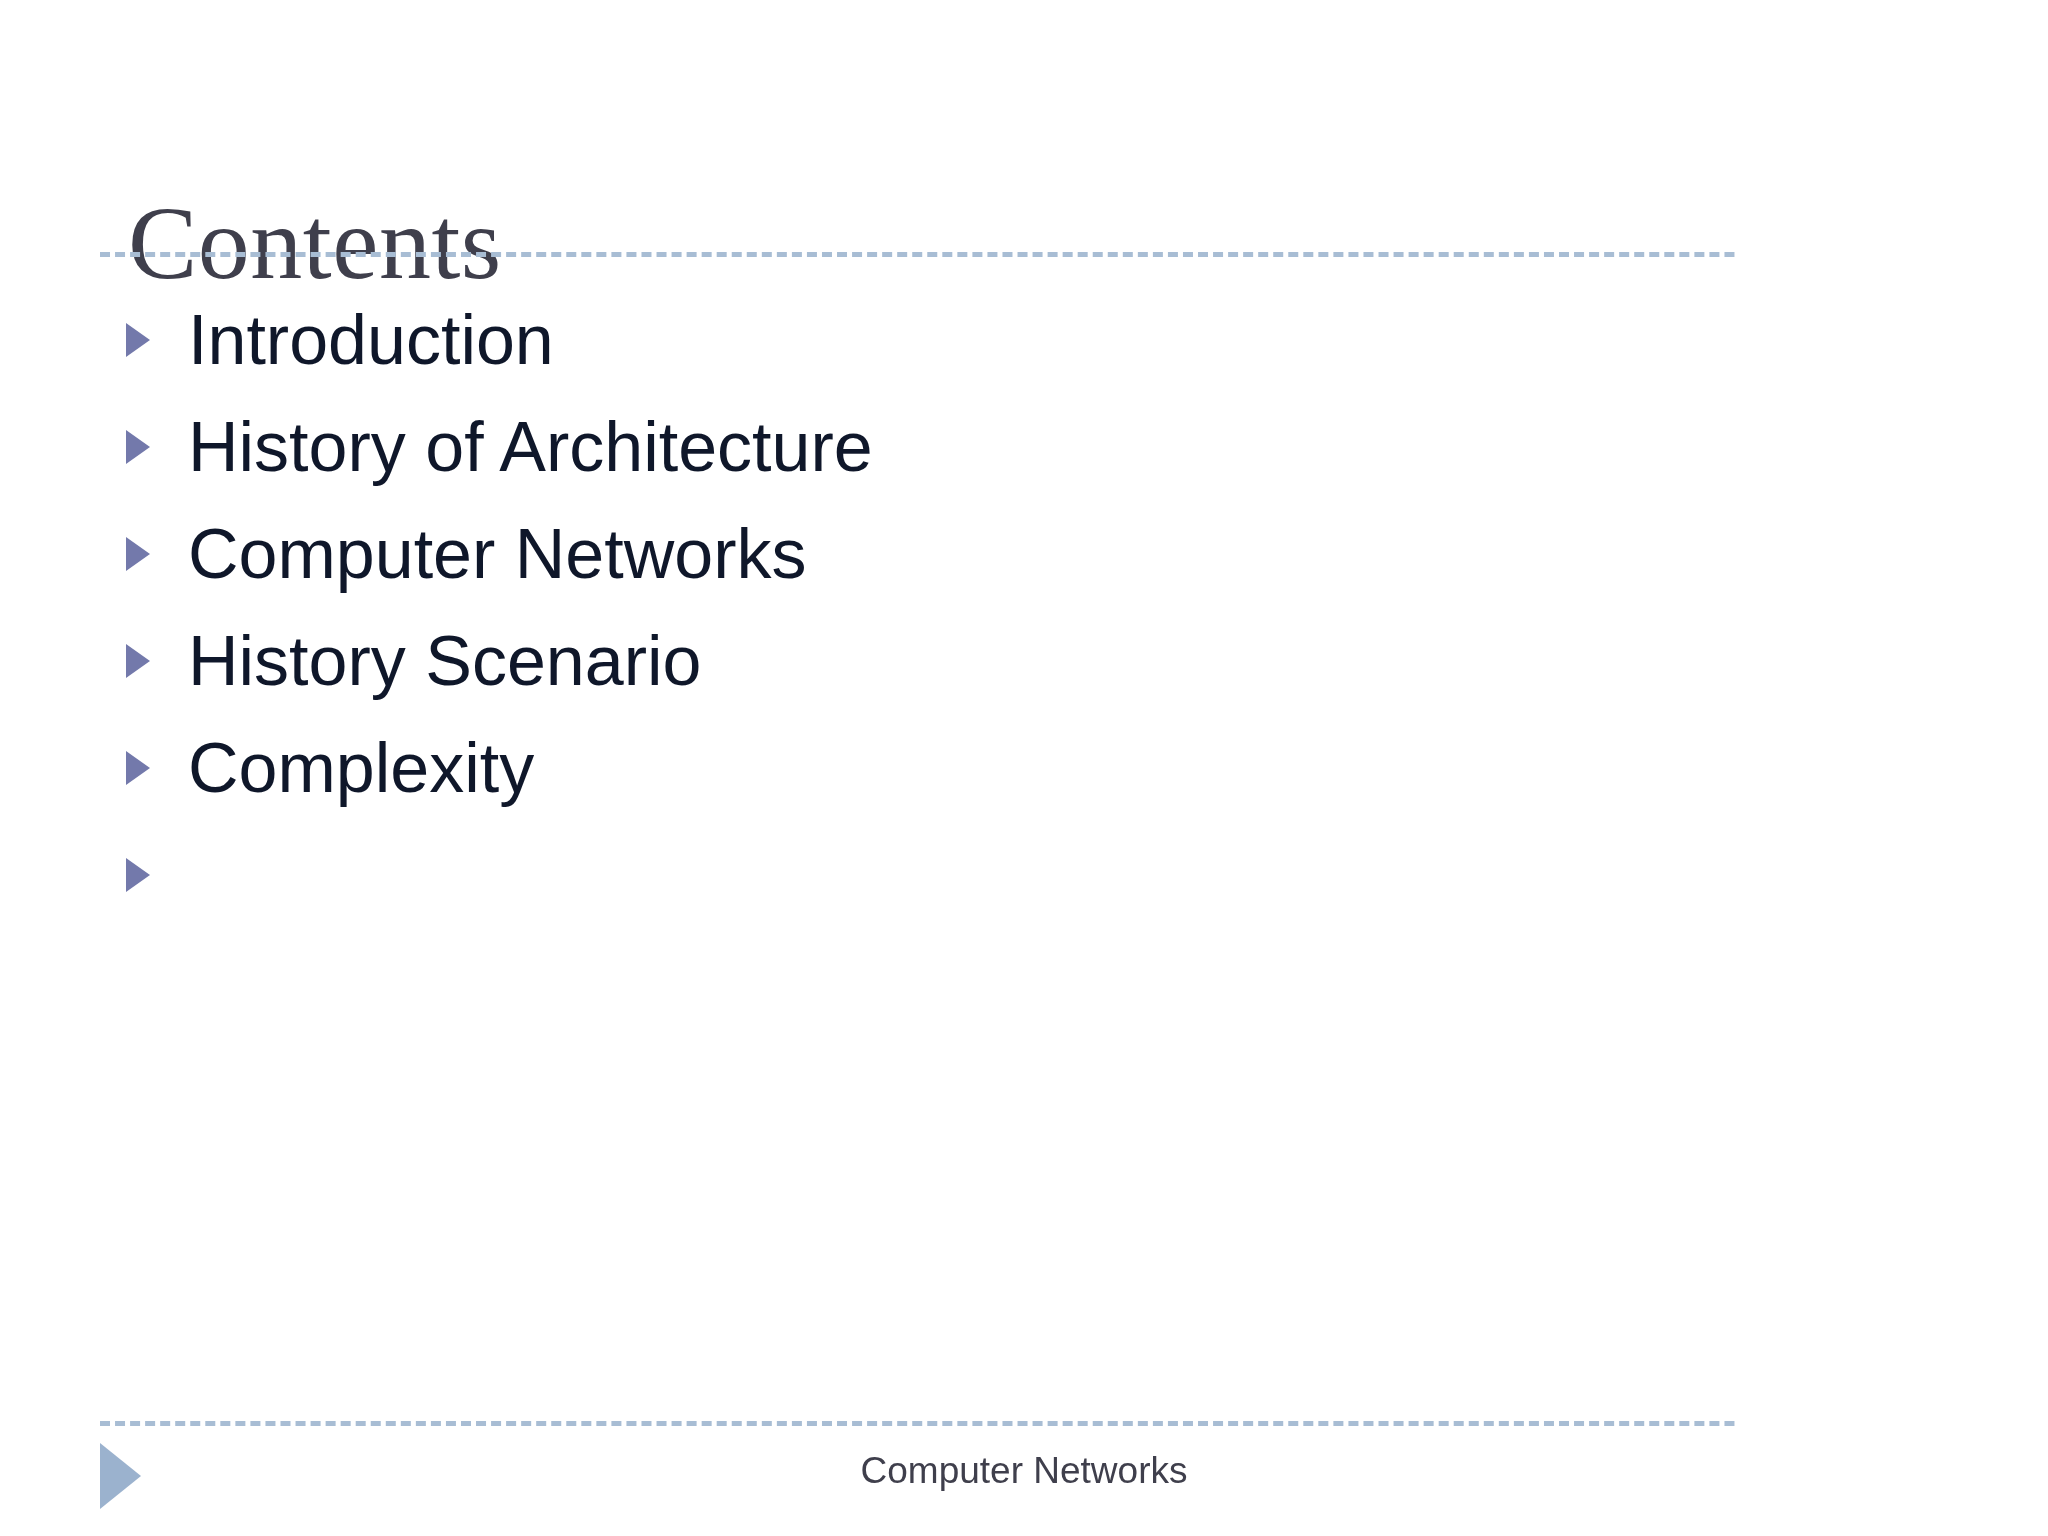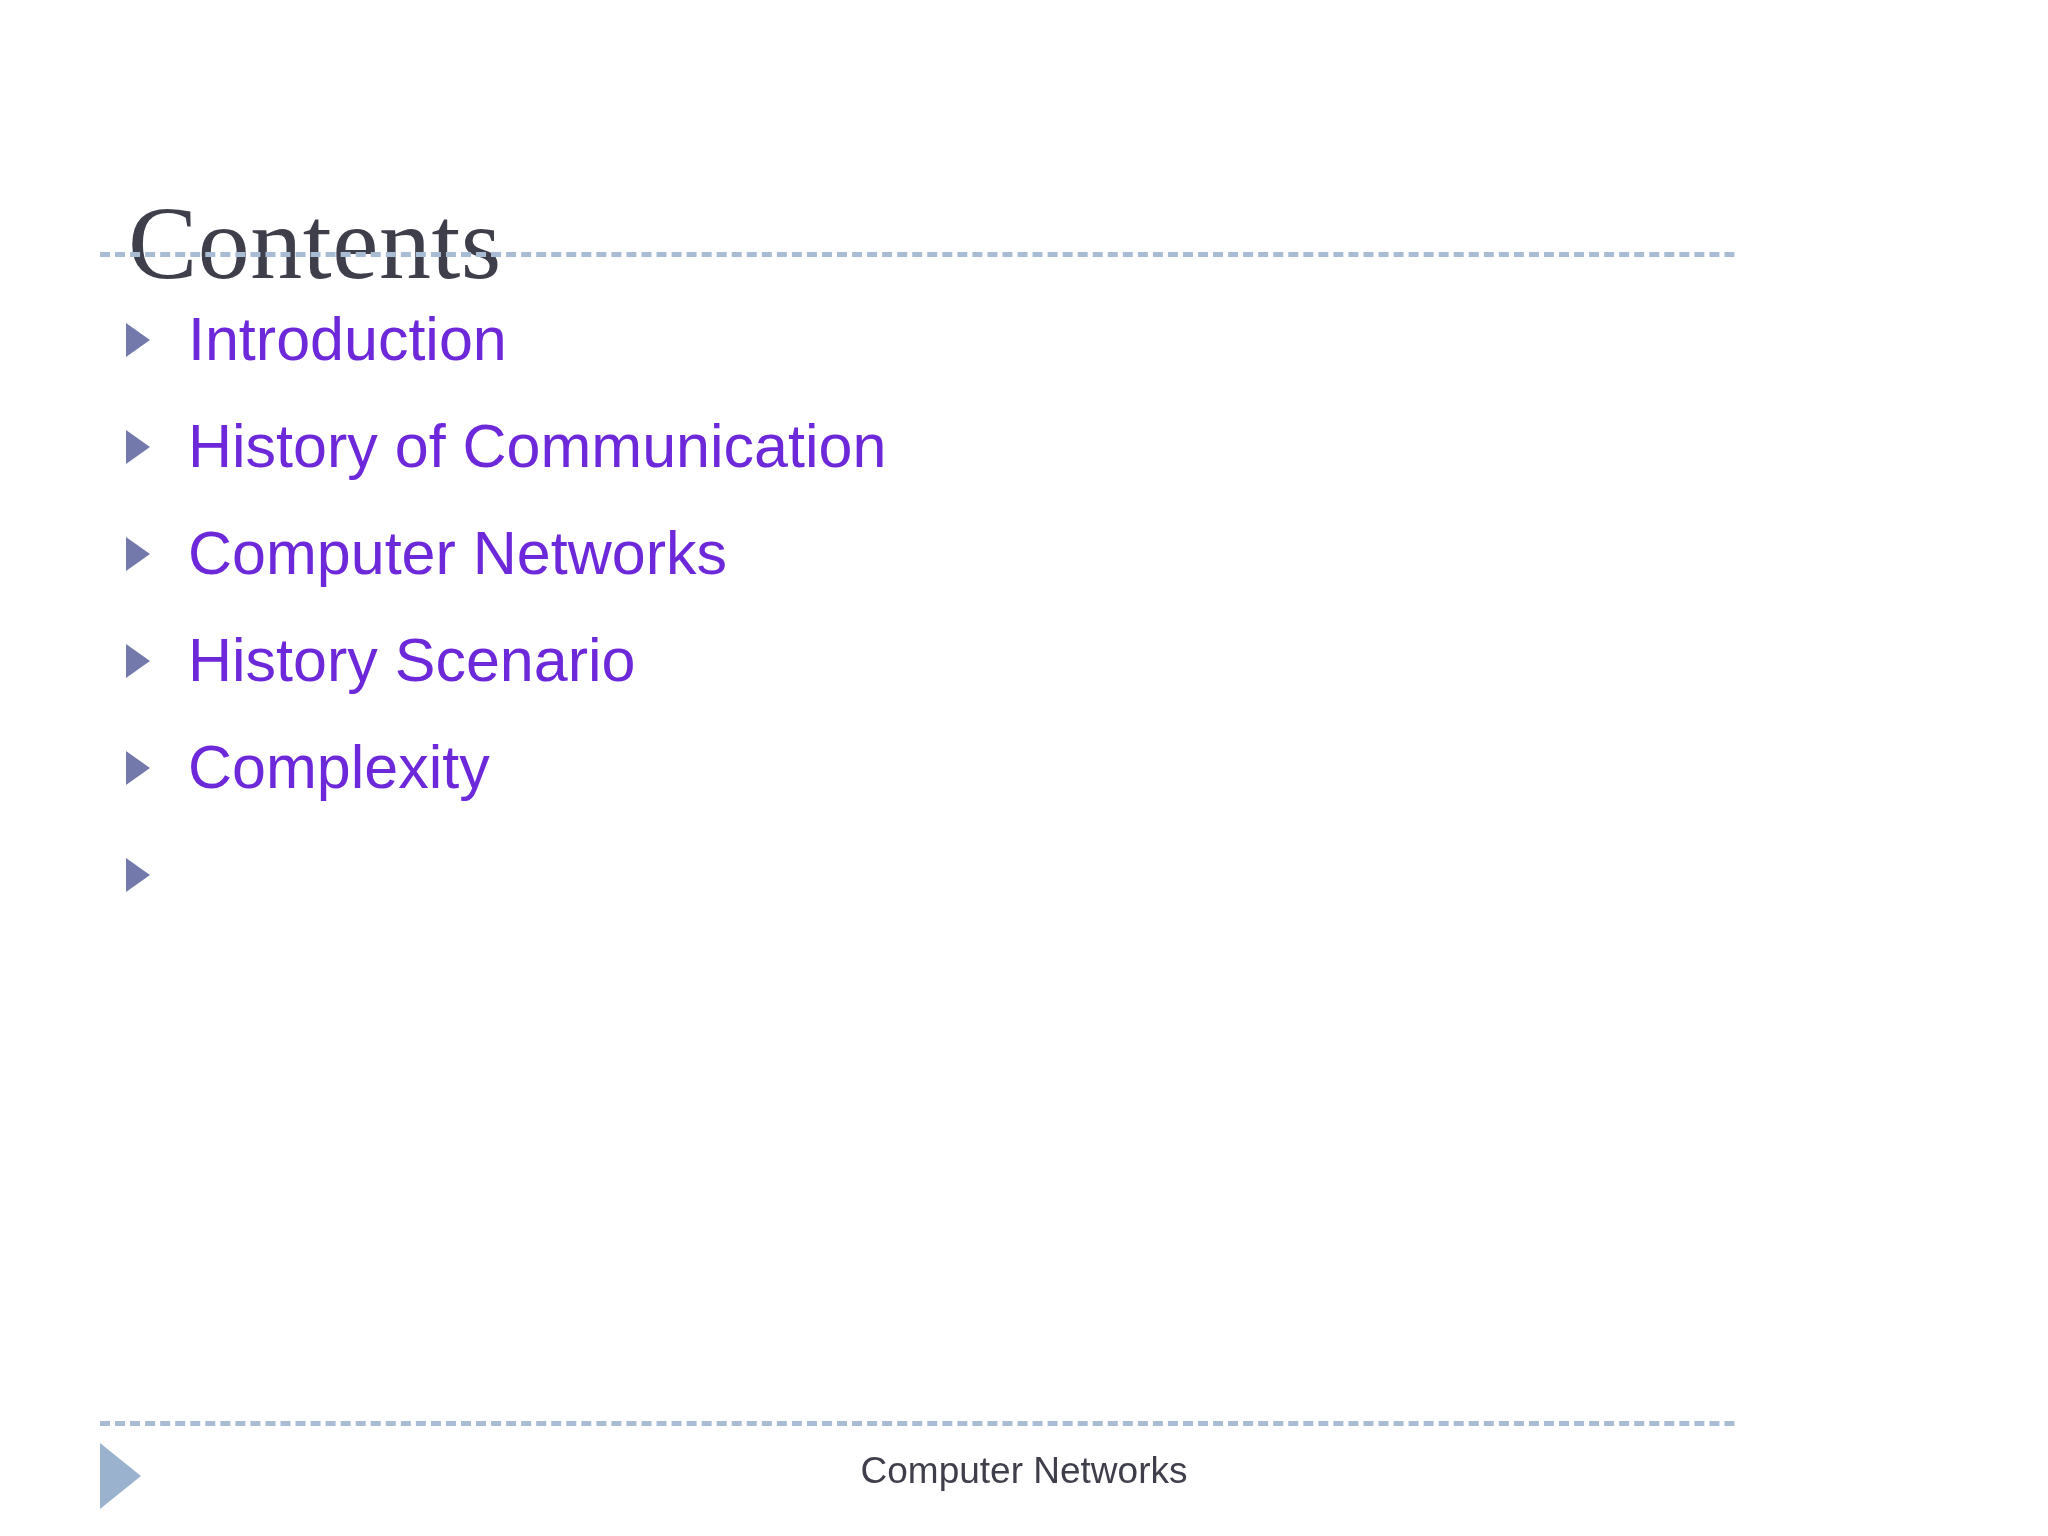--- a/index.html
+++ b/index.html
@@ -73,24 +73,24 @@
     transform: translateY(-50%);
     width: 0;
     height: 0;
     border-top: 17px solid transparent;
     border-bottom: 17px solid transparent;
     border-left: 24px solid #7379ab;
   }
 
   .content-label {
     font-family: "Liberation Sans", sans-serif;
-    font-size: 61px;
+    font-size: 70px;
     line-height: 1;
     font-weight: 400;
-    color: #6d28d9;
+    color: #0f172a;
     white-space: nowrap;
   }
 
   
   .footer-triangle {
     position: absolute;
     left: 100px;
     top: 1443px;
     width: 0;
     height: 0;
@@ -122,21 +122,21 @@
 
   <ul class="content-list">
 
     <li class="content-item">
       <span class="bullet-triangle"></span>
       <span class="content-label">Introduction</span>
     </li>
 
     <li class="content-item">
       <span class="bullet-triangle"></span>
-      <span class="content-label">History of Communication</span>
+      <span class="content-label">History of Architecture</span>
     </li>
 
     <li class="content-item">
       <span class="bullet-triangle"></span>
       <span class="content-label">Computer Networks</span>
     </li>
 
     <li class="content-item">
       <span class="bullet-triangle"></span>
       <span class="content-label">History Scenario</span>

